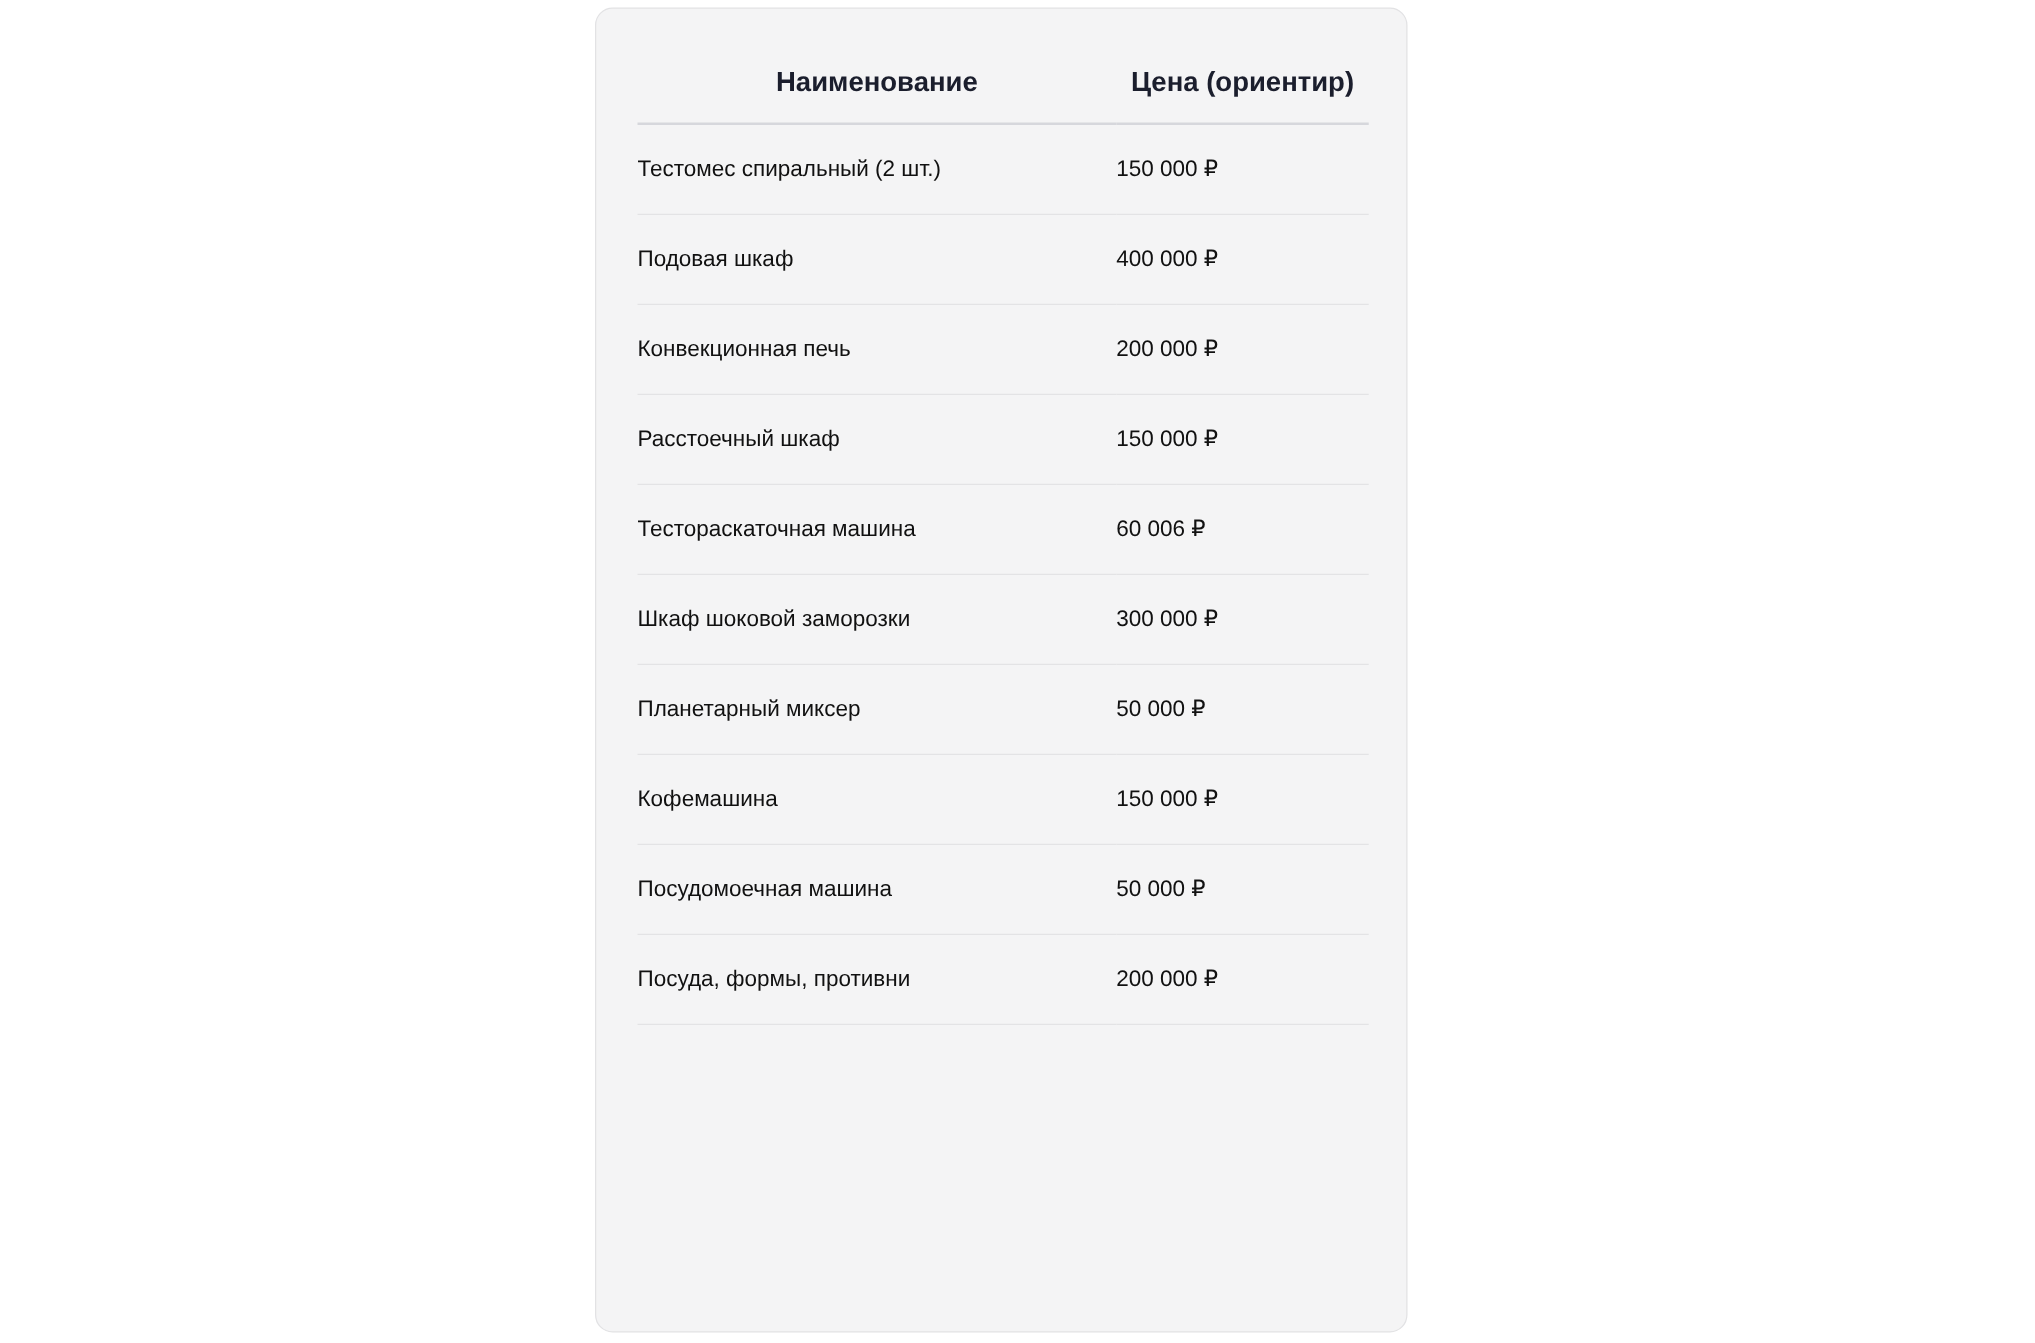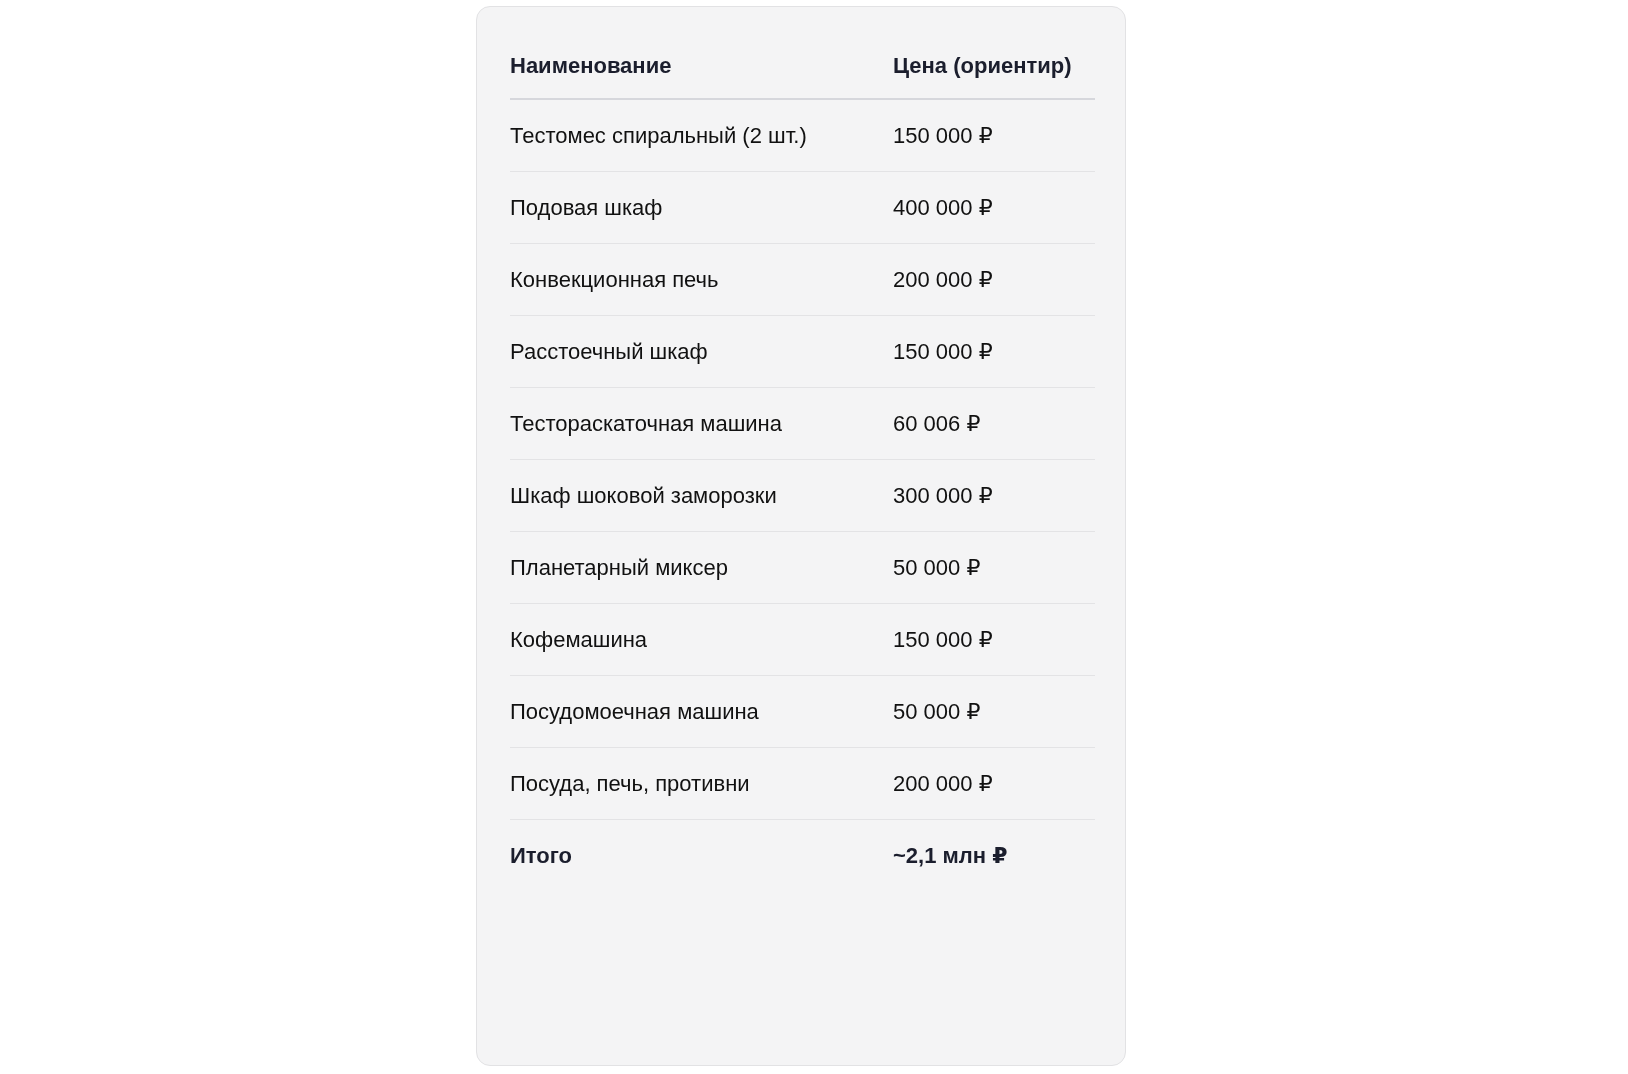--- a/index.html
+++ b/index.html
@@ -26,32 +26,32 @@
       position: absolute;
       left: 33px;
       top: 26px;
       width: 585px;
       border-collapse: collapse;
       table-layout: fixed;
     }
     col.c-name { width: 383px; }
     col.c-price { width: 202px; }
     thead th {
-      text-align: left;
+      text-align: center;
       font-weight: bold;
       font-size: 22px;
       color: #1b1e2d;
       height: 65px;
       padding: 0;
       vertical-align: middle;
       border-bottom: 2px solid #d6d7dc;
       white-space: nowrap;
     }
     tbody td {
-      font-size: 22px;
+      font-size: 18px;
       color: #111111;
       height: 71px;
       padding: 0;
       vertical-align: middle;
       border-bottom: 1px solid #e3e3e5;
       white-space: nowrap;
     }
     tbody tr.total td {
       border-bottom: none;
       font-weight: bold;
@@ -104,22 +104,18 @@
       </tr>
       <tr>
         <td>Кофемашина</td>
         <td>150 000 ₽</td>
       </tr>
       <tr>
         <td>Посудомоечная машина</td>
         <td>50 000 ₽</td>
       </tr>
       <tr>
-        <td>Посуда, печь, противни</td>
+        <td>Посуда, формы, противни</td>
         <td>200 000 ₽</td>
-      </tr>
-      <tr class="total">
-        <td>Итого</td>
-        <td>~2,1 млн ₽</td>
       </tr>
     </tbody>
   </table>
 </div>
 
 </body></html>

